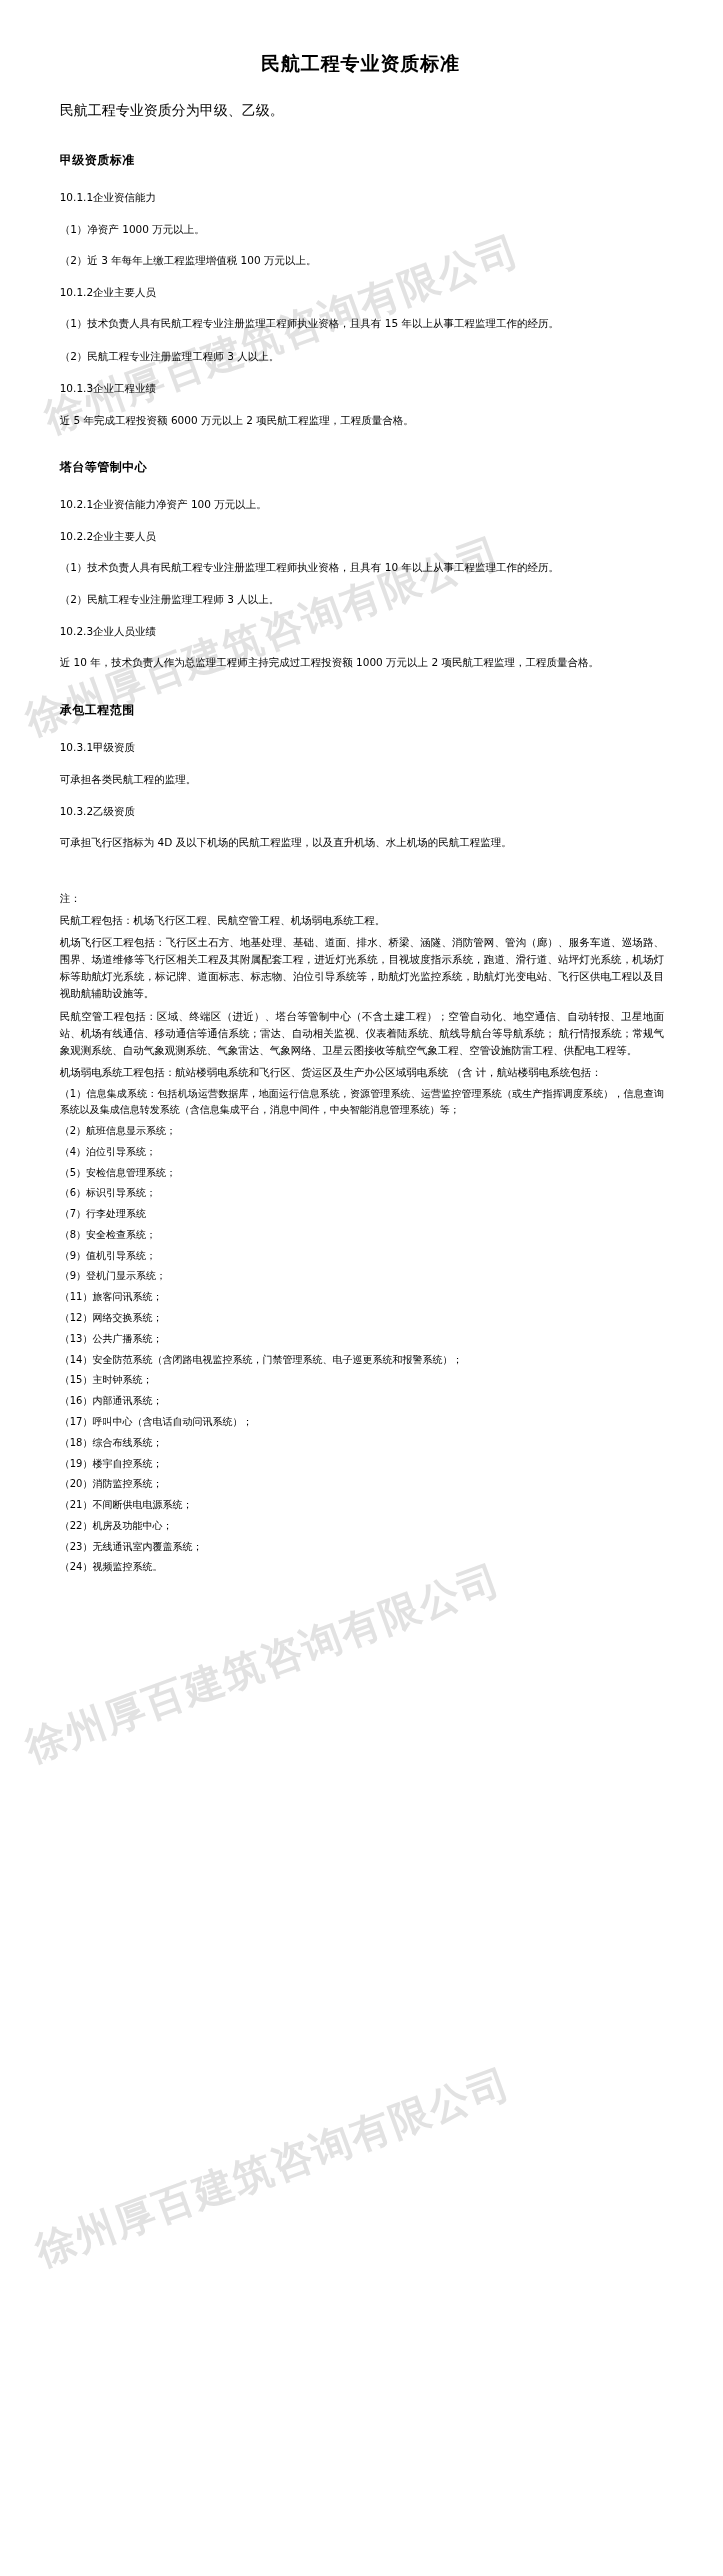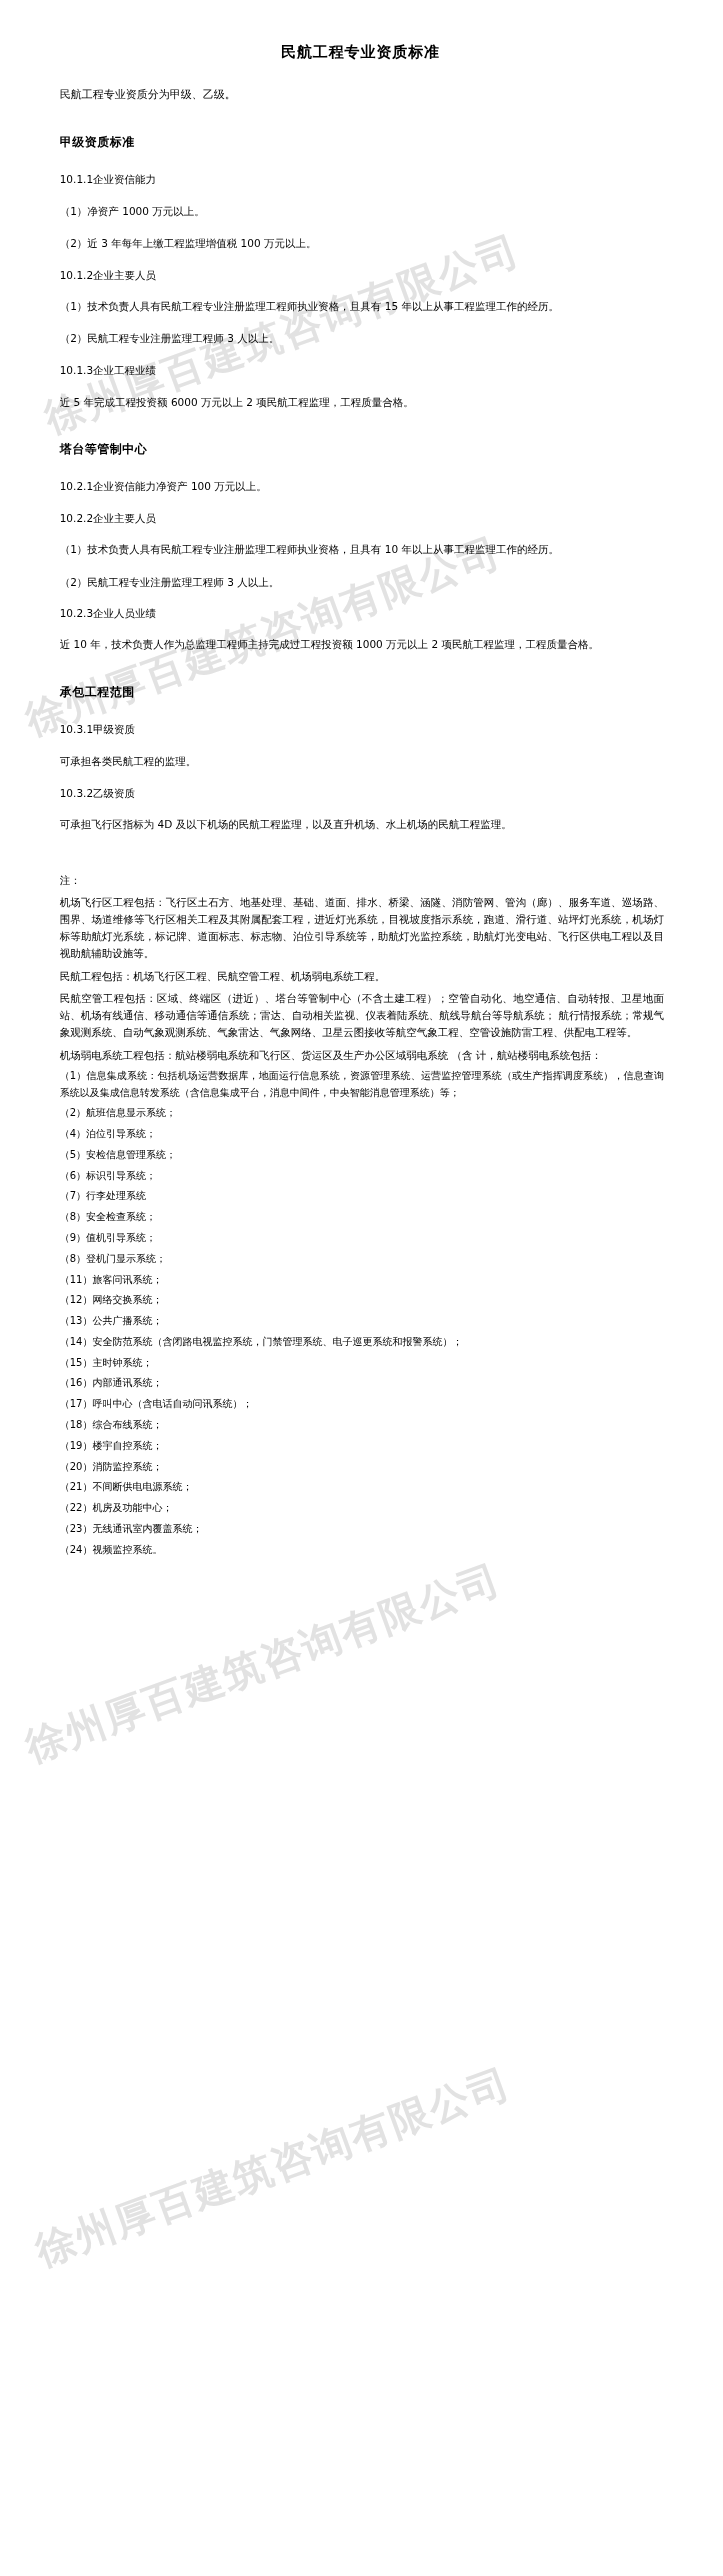--- a/index.html
+++ b/index.html
@@ -19,31 +19,31 @@
     overflow: hidden;
     box-sizing: border-box;
   }
   .content {
     position: relative;
     z-index: 2;
     padding: 0 60px 0 57px;
     box-sizing: border-box;
   }
   .doc-title {
-    font-size: 15px;
+    font-size: 19px;
     font-weight: bold;
     text-align: center;
     letter-spacing: 0.9px;
-    margin: 8px;
+    margin: 16px;
     padding-top: 35px;
     padding-bottom: 0;
     line-height: 1.3;
   }
   .intro {
-    font-size: 11px;
+    font-size: 14px;
     line-height: 1.5;
     margin: 24px 0 0 0;
     padding-left: 2.7px;
   }
   .sec-heading {
     font-size: 12px;
     font-weight: bold;
     margin: 31px 0 0 0;
     padding-left: 2.7px;
     letter-spacing: 0.5px;
@@ -159,36 +159,36 @@
 
     <p class="clause first-after-head">10.3.1甲级资质</p>
     <p class="clause">可承担各类民航工程的监理。</p>
 
     <p class="clause">10.3.2乙级资质</p>
     <p class="para">可承担飞行区指标为 4D 及以下机场的民航工程监理，以及直升机场、水上机场的民航工程监理。</p>
 
     <p class="note-label">注：</p>
 
     <div>
+      <p class="note-para">民航工程包括：机场飞行区工程、民航空管工程、机场弱电系统工程。</p>
       <p class="note-para">机场飞行区工程包括：飞行区土石方、地基处理、基础、道面、排水、桥梁、涵隧、消防管网、管沟（廊）、服务车道、巡场路、围界、场道维修等飞行区相关工程及其附属配套工程，进近灯光系统，目视坡度指示系统，跑道、滑行道、站坪灯光系统，机场灯标等助航灯光系统，标记牌、道面标志、标志物、泊位引导系统等，助航灯光监控系统，助航灯光变电站、飞行区供电工程以及目视助航辅助设施等。</p>
-      <p class="note-para">民航工程包括：机场飞行区工程、民航空管工程、机场弱电系统工程。</p>
       <p class="note-para">民航空管工程包括：区域、终端区（进近）、塔台等管制中心（不含土建工程）；空管自动化、地空通信、自动转报、卫星地面站、机场有线通信、移动通信等通信系统；雷达、自动相关监视、仪表着陆系统、航线导航台等导航系统； 航行情报系统；常规气象观测系统、自动气象观测系统、气象雷达、气象网络、卫星云图接收等航空气象工程、空管设施防雷工程、供配电工程等。</p>
       <p class="note-para">机场弱电系统工程包括：航站楼弱电系统和飞行区、货运区及生产办公区域弱电系统 （含 计，航站楼弱电系统包括：</p>
     </div>
 
     <div>
       <p class="list-item">（1）信息集成系统：包括机场运营数据库，地面运行信息系统，资源管理系统、运营监控管理系统（或生产指挥调度系统），信息查询系统以及集成信息转发系统（含信息集成平台，消息中间件，中央智能消息管理系统）等；</p>
       <p class="list-item">（2）航班信息显示系统；</p>
       <p class="list-item">（4）泊位引导系统；</p>
       <p class="list-item">（5）安检信息管理系统；</p>
       <p class="list-item">（6）标识引导系统；</p>
       <p class="list-item">（7）行李处理系统</p>
       <p class="list-item">（8）安全检查系统；</p>
       <p class="list-item">（9）值机引导系统；</p>
-      <p class="list-item">（8）登机门显示系统；</p>
+      <p class="list-item">（9）登机门显示系统；</p>
       <p class="list-item">（11）旅客问讯系统；</p>
       <p class="list-item">（12）网络交换系统；</p>
       <p class="list-item">（13）公共广播系统；</p>
       <p class="list-item">（14）安全防范系统（含闭路电视监控系统，门禁管理系统、电子巡更系统和报警系统）；</p>
       <p class="list-item">（15）主时钟系统；</p>
       <p class="list-item">（16）内部通讯系统；</p>
       <p class="list-item">（17）呼叫中心（含电话自动问讯系统）；</p>
       <p class="list-item">（18）综合布线系统；</p>
       <p class="list-item">（19）楼宇自控系统；</p>
       <p class="list-item">（20）消防监控系统；</p>

